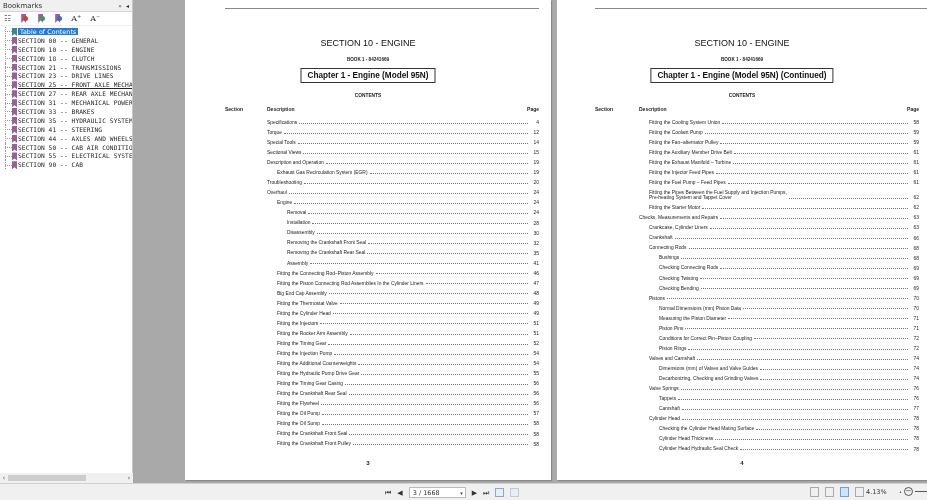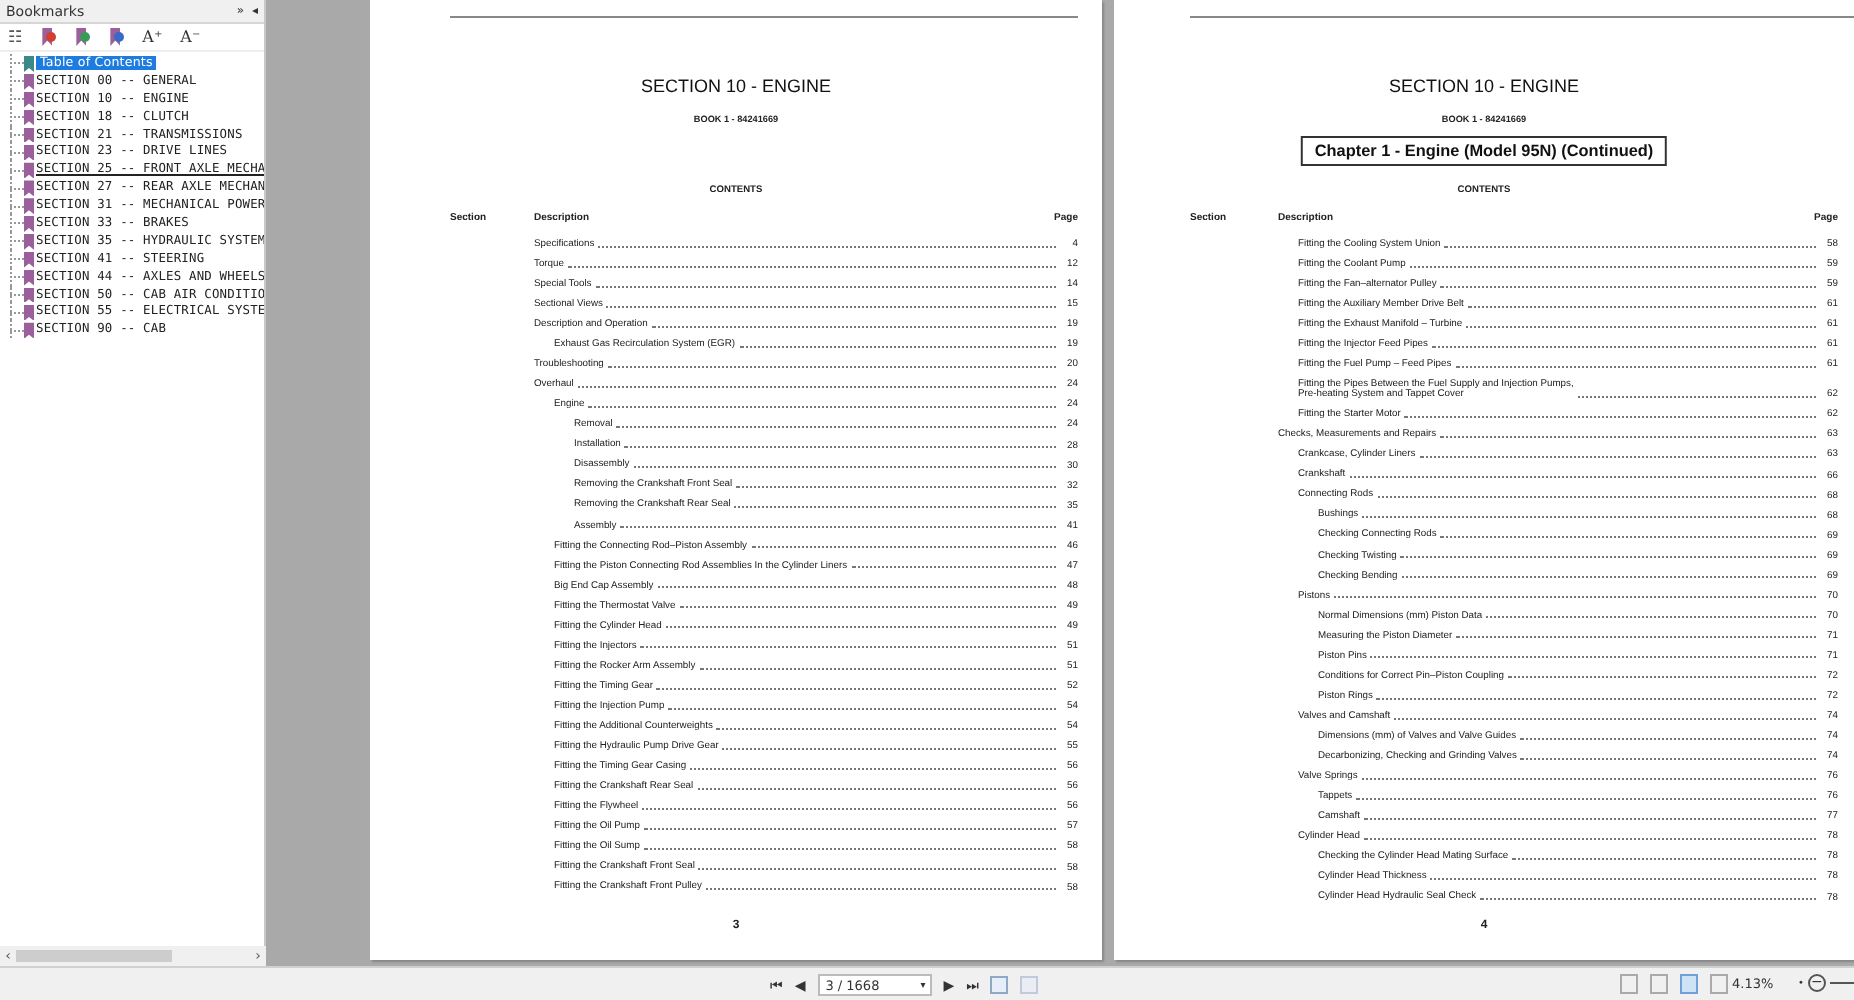--- a/index.html
+++ b/index.html
@@ -193,20 +193,21 @@
       <span class="track"></span>
       <span class="arr">›</span>
     </div>
   </div>
 
   <div class="viewer">
     <div class="page left" id="page-0">
         <div class="topline"></div>
         <div class="p-title">SECTION 10 - ENGINE</div>
         <div class="p-book">BOOK 1 - 84241669</div>
+        <div class="p-chapter">Chapter 1 - Engine (Model 95N)</div>
         <div class="p-contents">CONTENTS</div>
         <div class="p-hdr" style="left:40px">Section</div>
         <div class="p-hdr" style="left:82px">Description</div>
         <div class="p-hdr" style="right:12px">Page</div>
         <div class="toc-list" style="left:82px; right:12px">
           <div class="toc-row" style="padding-left:0px">
             <span class="toc-text">Specifications</span>
             <span class="toc-dots"></span>
             <span class="toc-page">4</span>
           </div>

